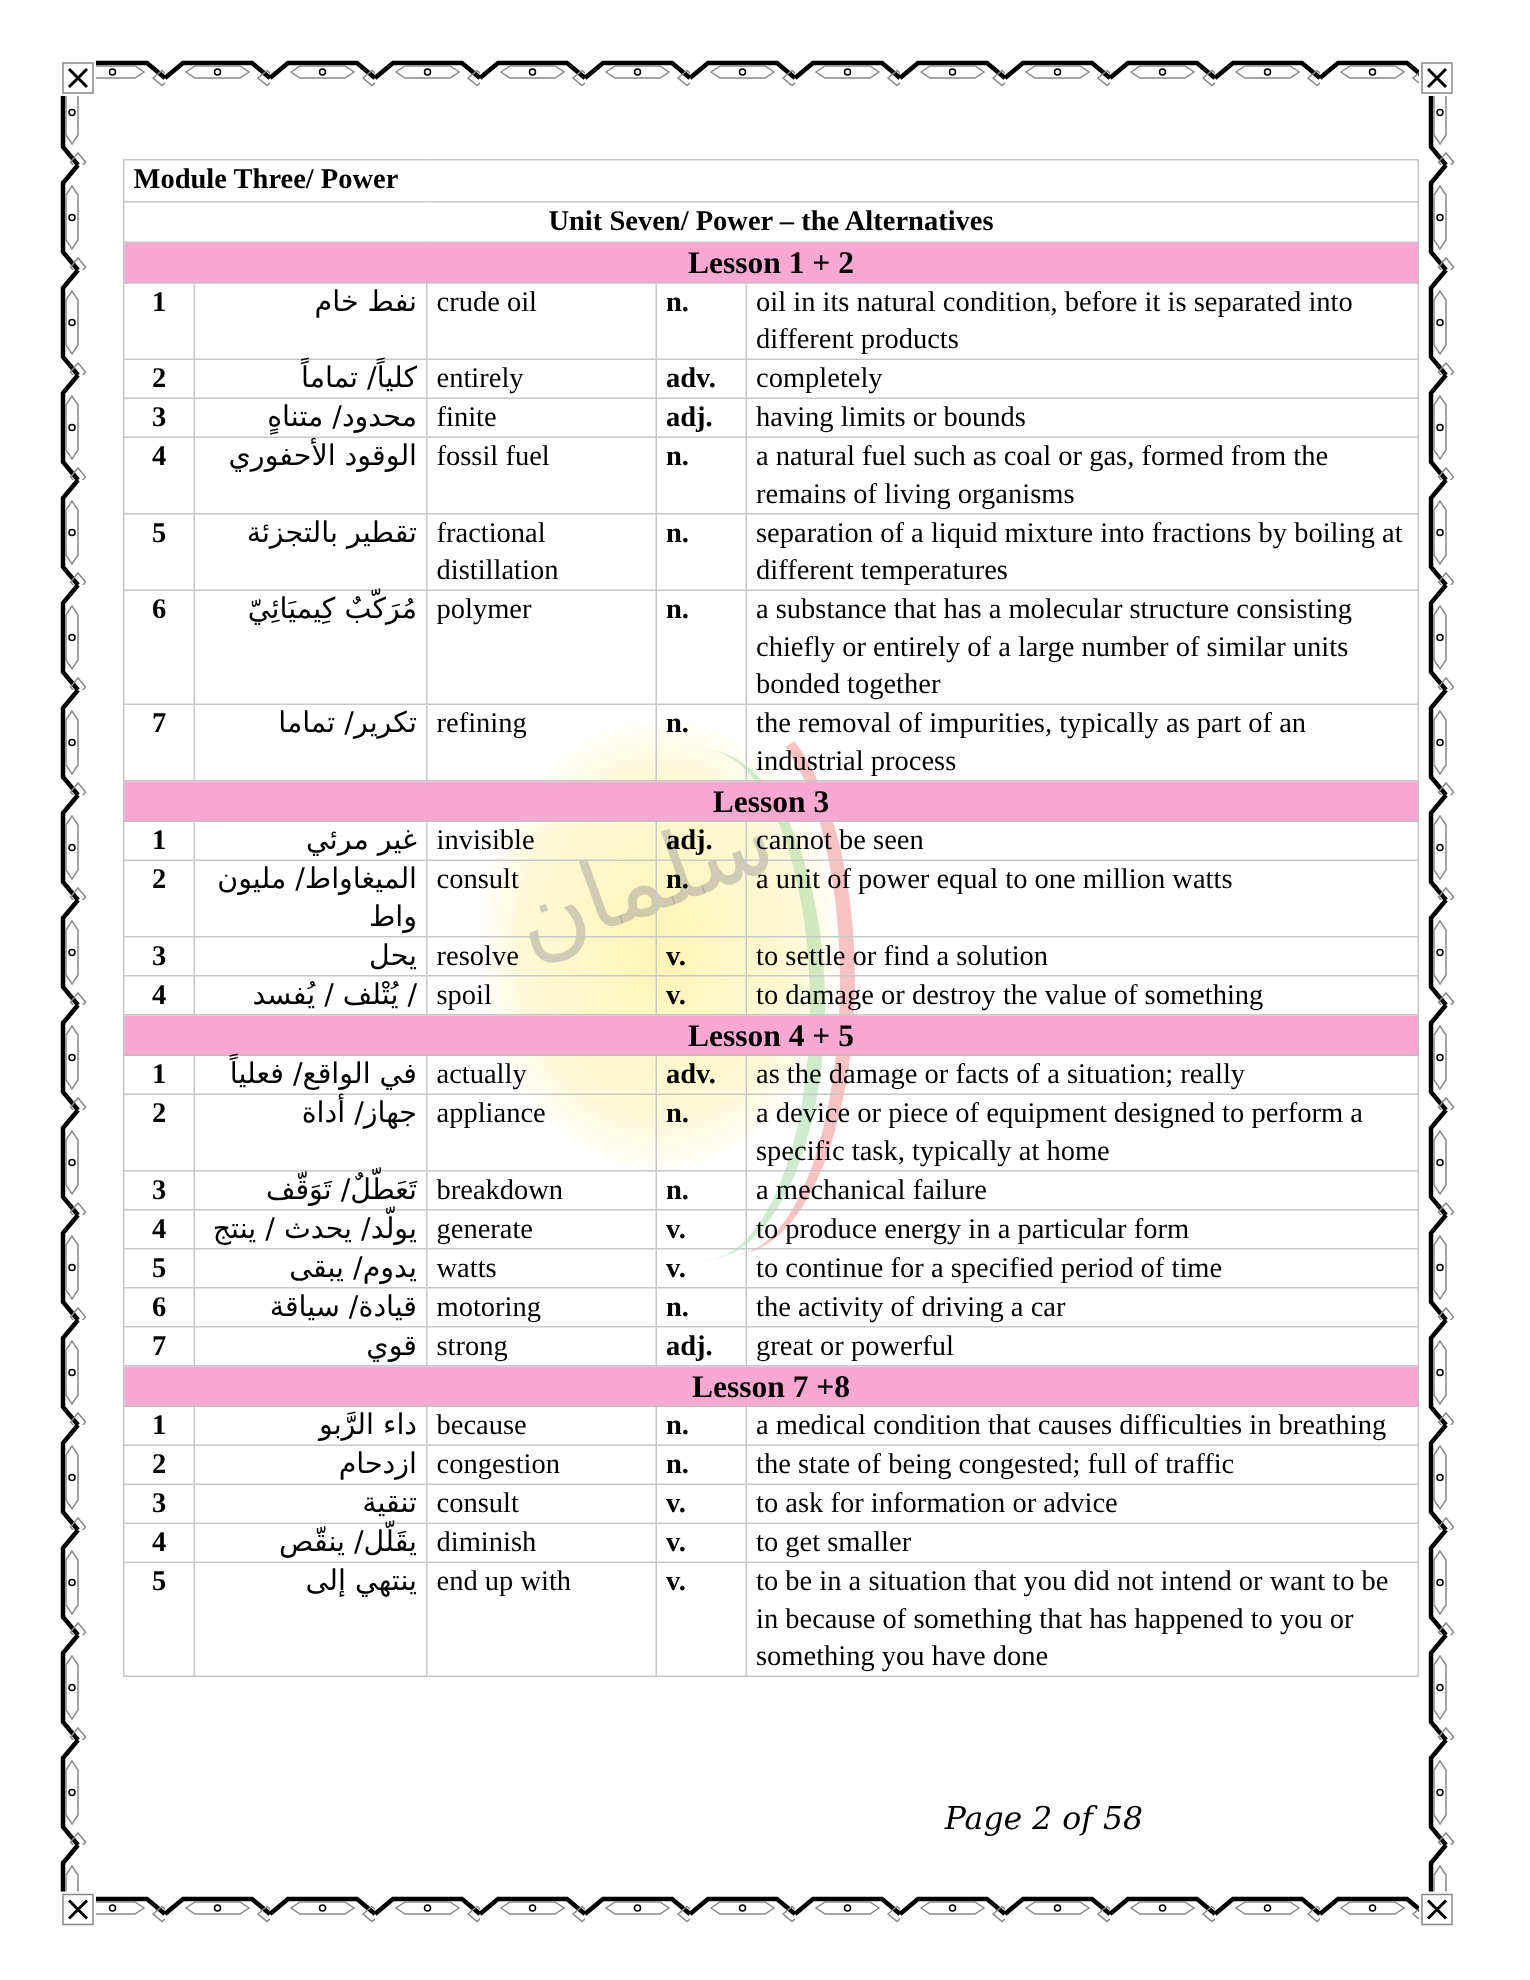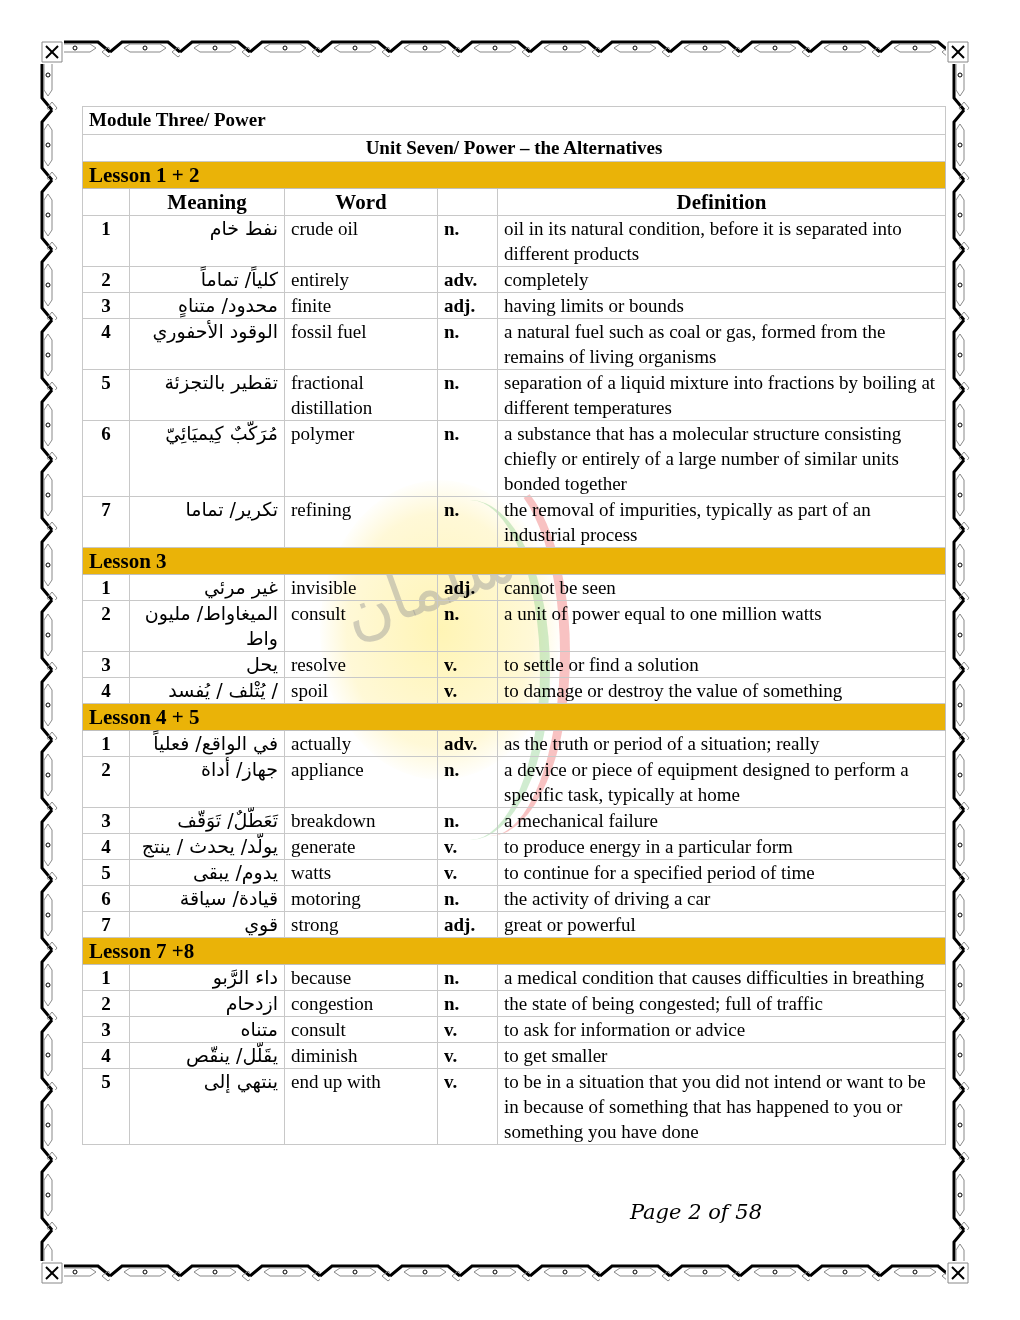--- a/index.html
+++ b/index.html
@@ -24,21 +24,21 @@
   table.vocab { width: 864px; border-collapse: collapse; table-layout: fixed; background: transparent; }
   table.vocab td { border: 1px solid #c8c8c8; padding: 0 6px; vertical-align: top; font-size: 19px; line-height: 25px; }
   col.c-num { width: 47px; }
   col.c-mean { width: 155px; }
   col.c-word { width: 153px; }
   col.c-pos { width: 60px; }
   col.c-def { width: auto; }
 
   td.module-title { font-weight: bold; font-size: 21px; padding-left: 8px; height: 27px; line-height: 27px; }
   td.unit-title { font-weight: bold; font-size: 21px; text-align: center; height: 26px; line-height: 26px; }
-  tr.lesson-row td { background: #eab308; font-weight: bold; font-size: 21px; text-align: left; height: 26px; line-height: 26px; border-color: #bfbfbf; }
+  tr.lesson-row td { background: #f9a8d4; font-weight: bold; font-size: 21px; text-align: center; height: 26px; line-height: 26px; border-color: #bfbfbf; }
   tr.head-row td { font-weight: bold; font-size: 21px; text-align: center; line-height: 26px; height: 26px; }
   tr.head-row td.def-head { text-align: center; }
 
   td.num { font-weight: bold; font-size: 21px; text-align: center; vertical-align: middle; }
   td.mean { direction: rtl; text-align: right; font-family: "DejaVu Sans", sans-serif; font-size: 13px; line-height: 20px; padding-top: 2px; }
   td.word { font-size: 19px; }
   td.pos { font-weight: bold; font-size: 16px; padding-left: 8px; }
   td.def { font-size: 19px; padding-left: 8px; }
 
   
@@ -109,27 +109,20 @@
     <tbody id="vocab-body">
       <tr>
         <td colspan="5" class="module-title">Module Three/ Power</td>
       </tr>
       <tr>
         <td colspan="5" class="unit-title">Unit Seven/ Power – the Alternatives</td>
       </tr>
     <tr class="lesson-row">
           <td colspan="5">Lesson 1 + 2</td>
         </tr>
-        <tr class="head-row">
-          <td></td>
-          <td>Meaning</td>
-          <td>Word</td>
-          <td></td>
-          <td class="def-head">Definition</td>
-        </tr>
         <tr>
           <td class="num">1</td>
           <td class="mean">نفط خام</td>
           <td class="word">crude oil</td>
           <td class="pos">n.</td>
           <td class="def">oil in its natural condition, before it is separated into different products</td>
         </tr>
         <tr>
           <td class="num">2</td>
           <td class="mean">كلياً/ تماماً</td>
@@ -204,21 +197,21 @@
           <td class="def">to damage or destroy the value of something</td>
         </tr>
         <tr class="lesson-row">
           <td colspan="5">Lesson 4 + 5</td>
         </tr>
         <tr>
           <td class="num">1</td>
           <td class="mean">في الواقع/ فعلياً</td>
           <td class="word">actually</td>
           <td class="pos">adv.</td>
-          <td class="def">as the truth or period of a situation; really</td>
+          <td class="def">as the damage or facts of a situation; really</td>
         </tr>
         <tr>
           <td class="num">2</td>
           <td class="mean">جهاز/ أداة</td>
           <td class="word">appliance</td>
           <td class="pos">n.</td>
           <td class="def">a device or piece of equipment designed to perform a specific task, typically at home</td>
         </tr>
         <tr>
           <td class="num">3</td>
@@ -267,21 +260,21 @@
         </tr>
         <tr>
           <td class="num">2</td>
           <td class="mean">ازدحام</td>
           <td class="word">congestion</td>
           <td class="pos">n.</td>
           <td class="def">the state of being congested; full of traffic</td>
         </tr>
         <tr>
           <td class="num">3</td>
-          <td class="mean">متناه</td>
+          <td class="mean">تنقية</td>
           <td class="word">consult</td>
           <td class="pos">v.</td>
           <td class="def">to ask for information or advice</td>
         </tr>
         <tr>
           <td class="num">4</td>
           <td class="mean">يقَلّل/ ينقّص</td>
           <td class="word">diminish</td>
           <td class="pos">v.</td>
           <td class="def">to get smaller</td>

